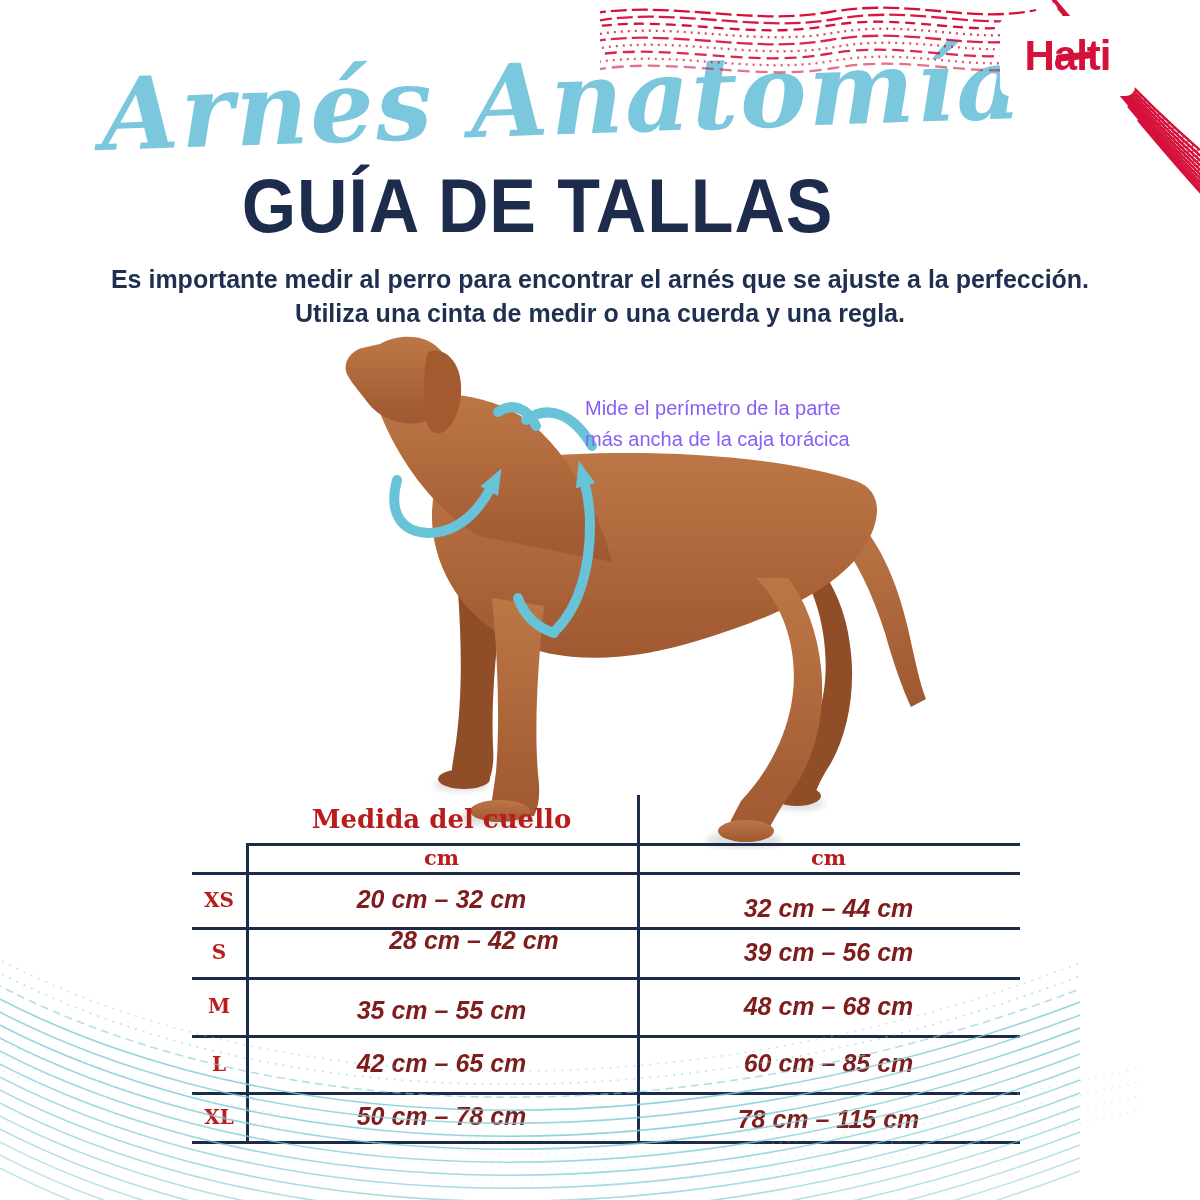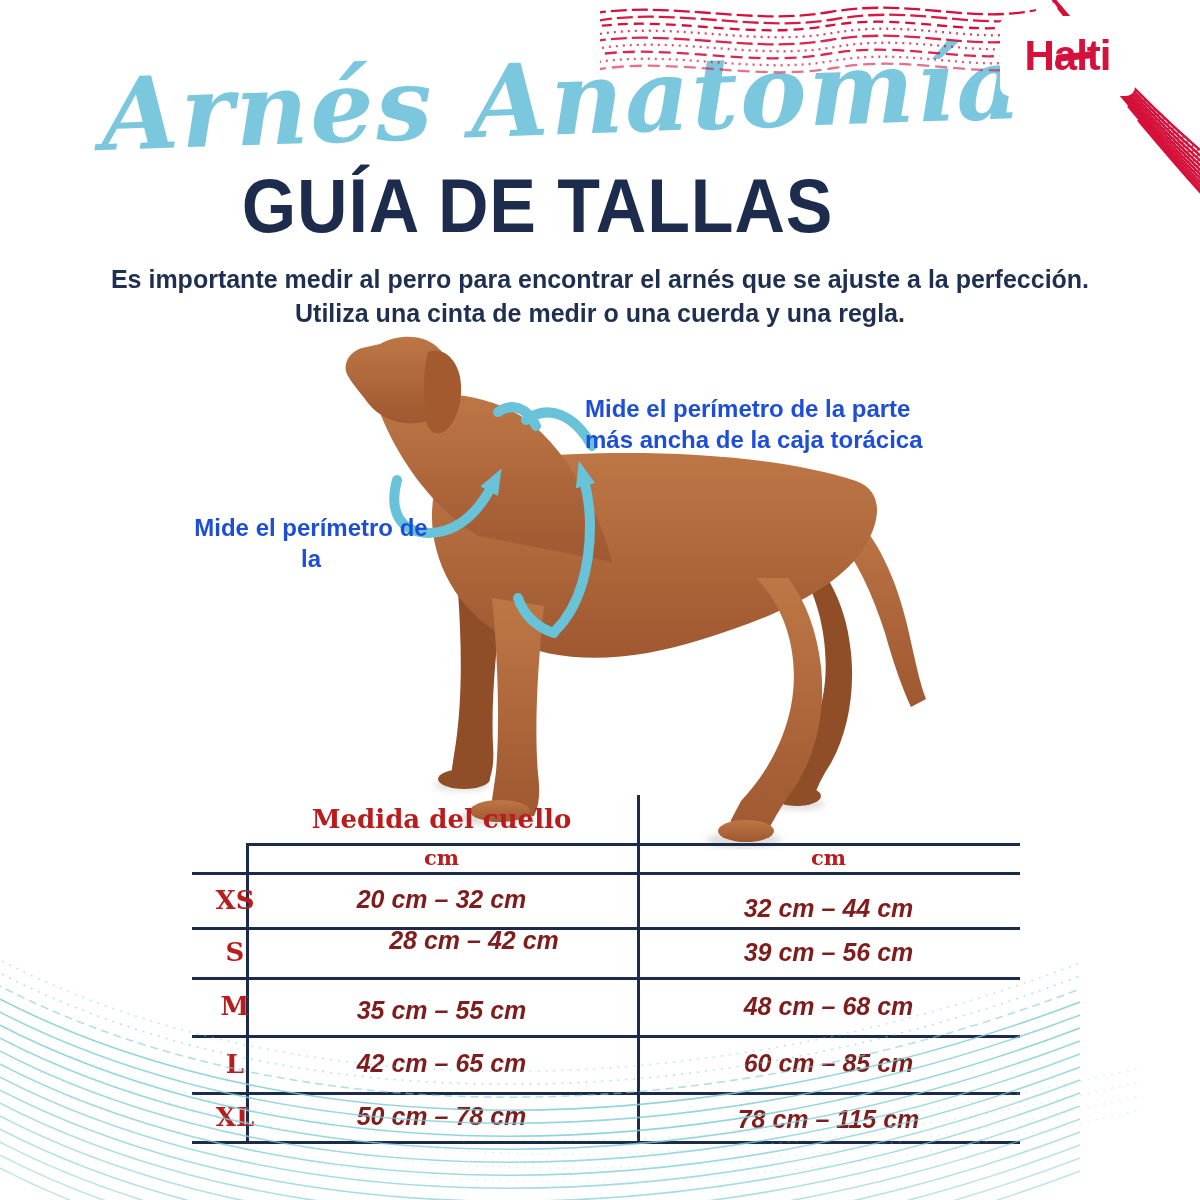--- a/index.html
+++ b/index.html
@@ -19,32 +19,32 @@
     font-size:25px;line-height:34px;color:#1e2f50;}
 
   
   .logo-box{left:1000px;top:16px;width:135px;height:80px;background:#fff;border-radius:9px;
     z-index:5;display:flex;align-items:center;justify-content:center;}
   .logo-text{font-weight:bold;font-size:42px;letter-spacing:-1px;color:#d5103a;}
   .logo-bar{left:56px;top:37px;width:36px;height:6.5px;background:#d5103a;
     transform:rotate(-6deg);border-radius:3px;}
 
   
-  .note{font-size:24px;line-height:31px;color:#1d4ed8;font-weight:700;}
+  .note{font-size:20px;line-height:31px;color:#8b5cf6;font-weight:400;}
   .note-chest{left:585px;top:393px;text-align:left;}
   .note-neck{left:182px;top:512px;width:258px;text-align:center;}
 
   
   .table{left:190px;top:795px;width:830px;height:349px;}
   .tline{position:absolute;background:#1d2b4a;}
   .tcell{position:absolute;display:flex;align-items:center;justify-content:center;}
   .slab{font-family:"DejaVu Serif",serif;font-weight:bold;color:#b91c1c;}
   .thead{font-size:26px;}
   .tunit{font-size:21px;}
-  .tsize{font-size:26px;margin-left:16px;}
+  .tsize{font-size:20px;}
   .tval{font-size:25px;font-weight:bold;color:#7f1d1d;font-style:italic;}
 
   svg{display:block;}
 </style>
 </head>
 <body>
 
 <svg class="abs" style="left:600px;top:0;z-index:1" width="600" height="300" viewBox="0 0 600 300">
   <defs>
     <path id="rw" d="M-10,14 C70,0 150,26 230,12 C310,-2 370,24 436,10" fill="none" stroke="#d5103a" stroke-width="2.3"></path>
@@ -147,21 +147,20 @@
     <path d="M518,598 C524,616 538,628 554,633"></path>
     <path d="M556,630 C580,606 590,566 590,525 C590,508 588,495 584,480" marker-end="url(#ah)"></path>
   </g>
 </svg>
 
 <div class="abs note note-chest">
   <div>Mide el perímetro de la parte</div>
   <div>más ancha de la caja torácica</div>
 </div>
 <div class="abs note note-neck">
-  <div>Mide el perímetro de la</div>
 </div>
 
 <div class="abs table">
 
   <div class="tline" style="left:447px;top:0;width:3px;height:349px"></div>
   <div class="tline" style="left:56px;top:48px;right:0;height:3px"></div>
   <div class="tline" style="left:56px;top:48px;width:3px;height:301px"></div>
   <div class="tline" style="left:2px;top:77px;right:0;height:3px"></div>
   <div class="tline" style="left:2px;top:132px;right:0;height:3px"></div>
   <div class="tline" style="left:2px;top:182px;right:0;height:3px"></div>

